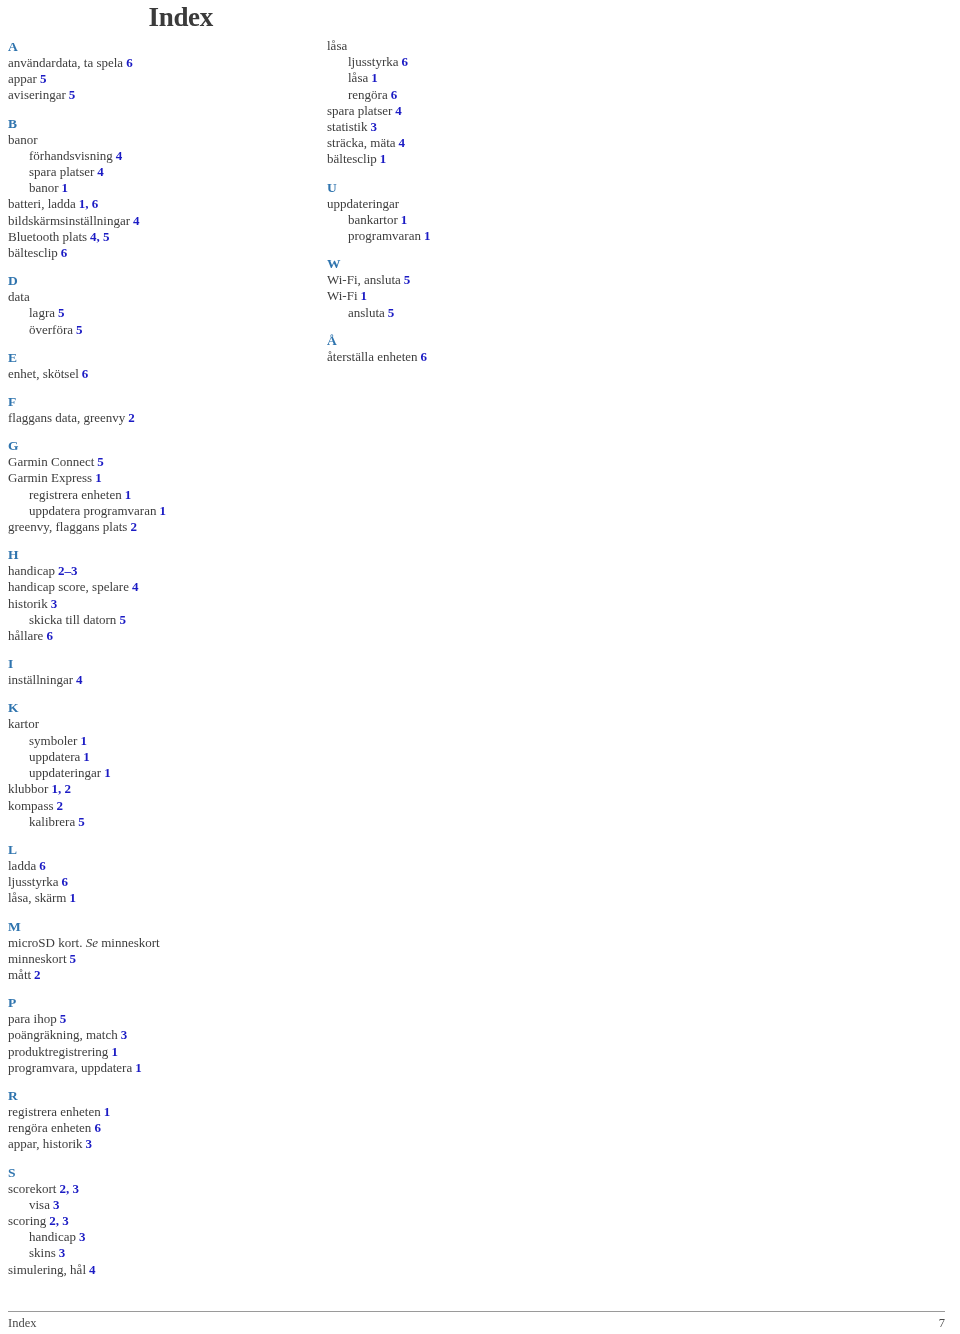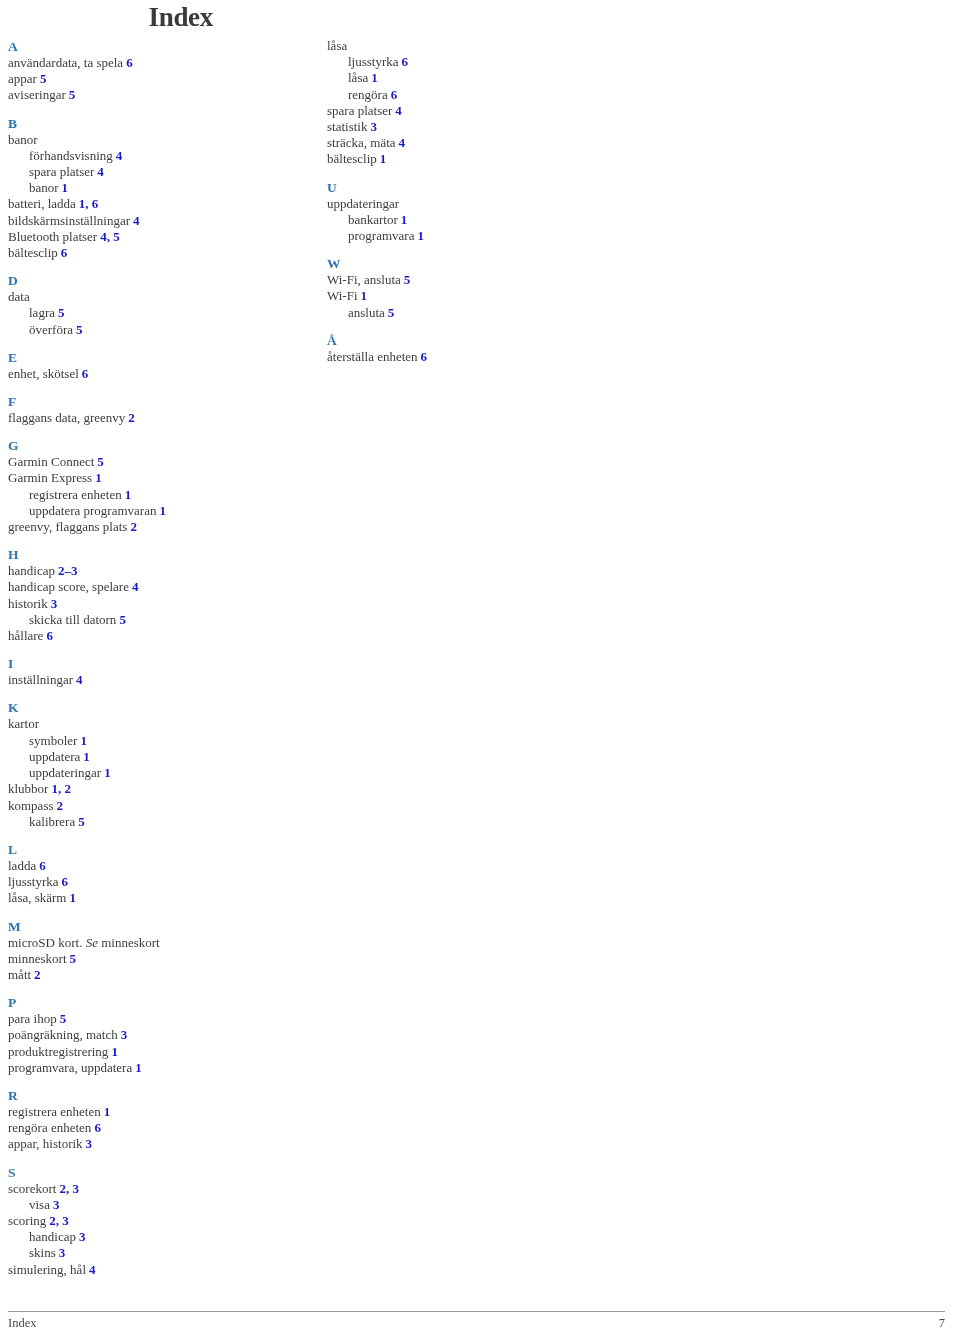--- a/index.html
+++ b/index.html
@@ -118,21 +118,21 @@
           <div class="entry"><span>aviseringar</span><span class="pg">5</span></div>
         </div>
         <div class="section">
           <div class="section-letter">B</div>
           <div class="entry"><span>banor</span></div>
           <div class="entry sub"><span>förhandsvisning</span><span class="pg">4</span></div>
           <div class="entry sub"><span>spara platser</span><span class="pg">4</span></div>
           <div class="entry sub"><span>banor</span><span class="pg">1</span></div>
           <div class="entry"><span>batteri, ladda</span><span class="pg">1, 6</span></div>
           <div class="entry"><span>bildskärmsinställningar</span><span class="pg">4</span></div>
-          <div class="entry"><span>Bluetooth platser</span><span class="pg">4, 5</span></div>
+          <div class="entry"><span>Bluetooth plats</span><span class="pg">4, 5</span></div>
           <div class="entry"><span>bältesclip</span><span class="pg">6</span></div>
         </div>
         <div class="section">
           <div class="section-letter">D</div>
           <div class="entry"><span>data</span></div>
           <div class="entry sub"><span>lagra</span><span class="pg">5</span></div>
           <div class="entry sub"><span>överföra</span><span class="pg">5</span></div>
         </div>
         <div class="section">
           <div class="section-letter">E</div>
@@ -215,21 +215,21 @@
           <div class="entry sub"><span>rengöra</span><span class="pg">6</span></div>
           <div class="entry"><span>spara platser</span><span class="pg">4</span></div>
           <div class="entry"><span>statistik</span><span class="pg">3</span></div>
           <div class="entry"><span>sträcka, mäta</span><span class="pg">4</span></div>
           <div class="entry"><span>bältesclip</span><span class="pg">1</span></div>
         </div>
         <div class="section">
           <div class="section-letter">U</div>
           <div class="entry"><span>uppdateringar</span></div>
           <div class="entry sub"><span>bankartor</span><span class="pg">1</span></div>
-          <div class="entry sub"><span>programvara</span><span class="pg">1</span></div>
+          <div class="entry sub"><span>programvaran</span><span class="pg">1</span></div>
         </div>
         <div class="section">
           <div class="section-letter">W</div>
           <div class="entry"><span>Wi-Fi, ansluta</span><span class="pg">5</span></div>
           <div class="entry"><span>Wi-Fi</span><span class="pg">1</span></div>
           <div class="entry sub"><span>ansluta</span><span class="pg">5</span></div>
         </div>
         <div class="section">
           <div class="section-letter">Å</div>
           <div class="entry"><span>återställa enheten</span><span class="pg">6</span></div>

